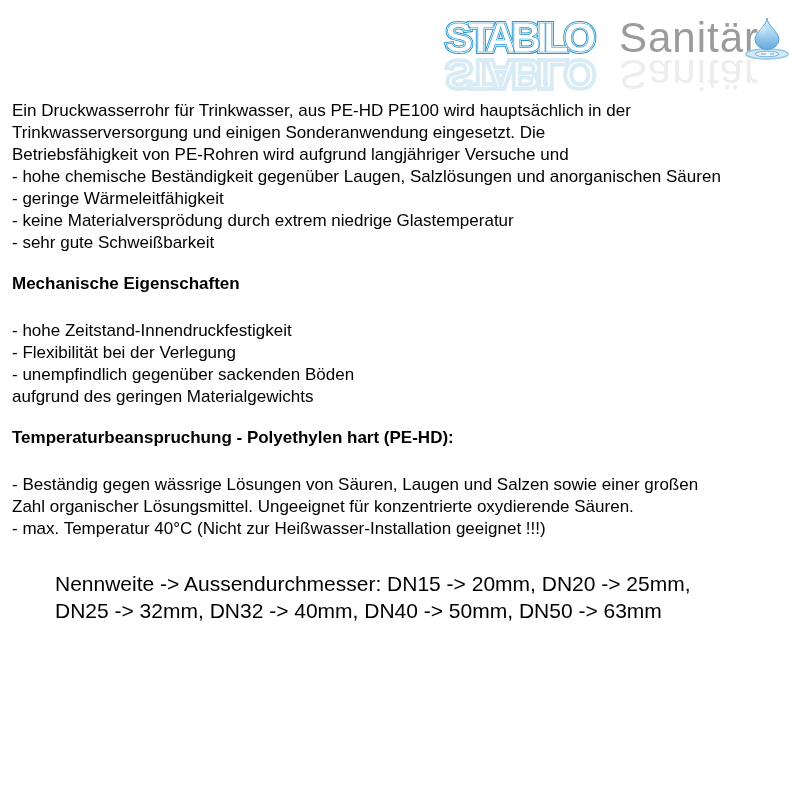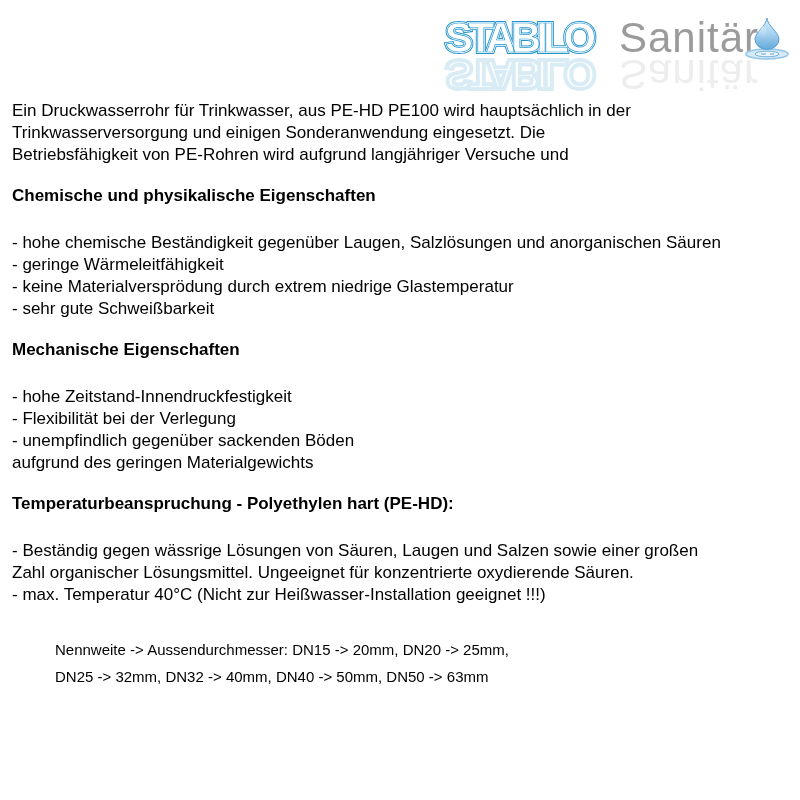--- a/index.html
+++ b/index.html
@@ -50,21 +50,21 @@
   .para { margin: 0; }
   .ln { display: block; white-space: nowrap; }
   .heading {
     font-weight: bold;
     font-size: 17px;
     line-height: 22px;
     margin: 19px 0 25px 0;
   }
   .note {
     margin: 30px 0 0 43px;
-    font-size: 15px;
+    font-size: 21px;
     line-height: 27px;
   }
 </style>
 </head>
 <body>
 
 <div class="page">
 
   <div class="logo">
     <svg width="352" height="92" viewBox="0 0 352 92">
@@ -105,21 +105,20 @@
   </div>
 
   <div class="content">
 
     <p class="para">
       <span class="ln">Ein Druckwasserrohr für Trinkwasser, aus PE-HD PE100 wird hauptsächlich in der</span>
       <span class="ln">Trinkwasserversorgung und einigen Sonderanwendung eingesetzt. Die</span>
       <span class="ln">Betriebsfähigkeit von PE-Rohren wird aufgrund langjähriger Versuche und</span>
     </p>
 
-    <div class="heading">Chemische und physikalische Eigenschaften</div>
     <p class="para">
       <span class="ln">- hohe chemische Beständigkeit gegenüber Laugen, Salzlösungen und anorganischen Säuren</span>
       <span class="ln">- geringe Wärmeleitfähigkeit</span>
       <span class="ln">- keine Materialversprödung durch extrem niedrige Glastemperatur</span>
       <span class="ln">- sehr gute Schweißbarkeit</span>
     </p>
 
     <div class="heading">Mechanische Eigenschaften</div>
     <p class="para">
       <span class="ln">- hohe Zeitstand-Innendruckfestigkeit</span>

